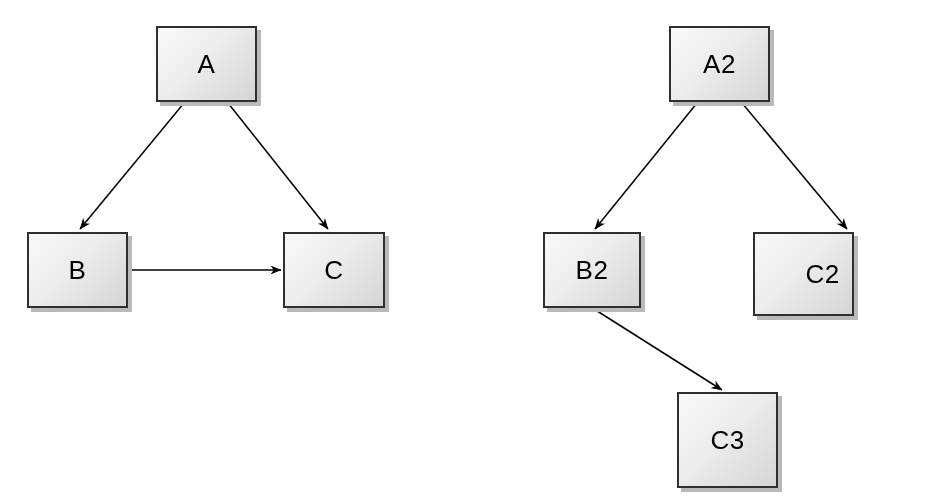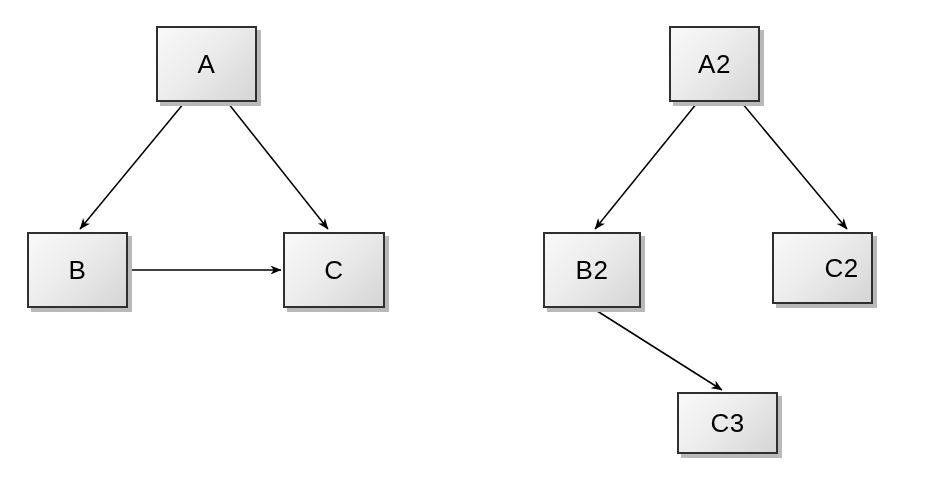--- a/index.html
+++ b/index.html
@@ -58,25 +58,25 @@
   </svg>
 <div class="node" style="left: 156px; top: 26px; width: 101px; height: 76px;">
       <span class="node-label">A</span>
     </div>
     <div class="node" style="left: 27px; top: 232px; width: 101px; height: 76px;">
       <span class="node-label">B</span>
     </div>
     <div class="node" style="left: 283px; top: 232px; width: 102px; height: 76px;">
       <span class="node-label">C</span>
     </div>
-    <div class="node" style="left: 669px; top: 26px; width: 91px; height: 76px;">
+    <div class="node" style="left: 669px; top: 26px; width: 101px; height: 76px;">
       <span class="node-label">A2</span>
     </div>
     <div class="node" style="left: 543px; top: 232px; width: 98px; height: 76px;">
       <span class="node-label">B2</span>
     </div>
-    <div class="node" style="left: 772px; top: 232px; width: 101px; height: 72px; padding-left: 38px;">
+    <div class="node" style="left: 753px; top: 232px; width: 101px; height: 84px; padding-left: 38px;">
       <span class="node-label">C2</span>
     </div>
-    <div class="node" style="left: 677px; top: 392px; width: 101px; height: 62px;">
+    <div class="node" style="left: 677px; top: 392px; width: 101px; height: 96px;">
       <span class="node-label">C3</span>
     </div>
   </div>
 
 </body></html>

